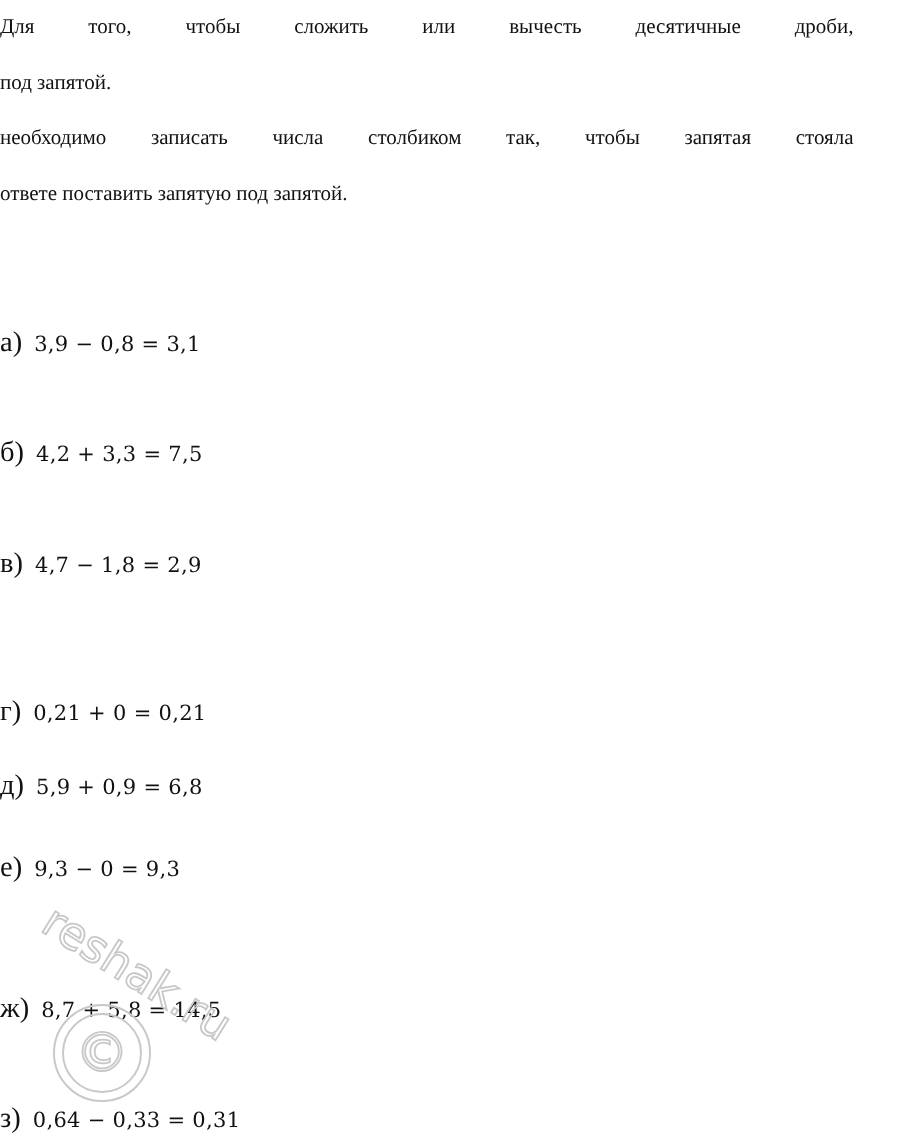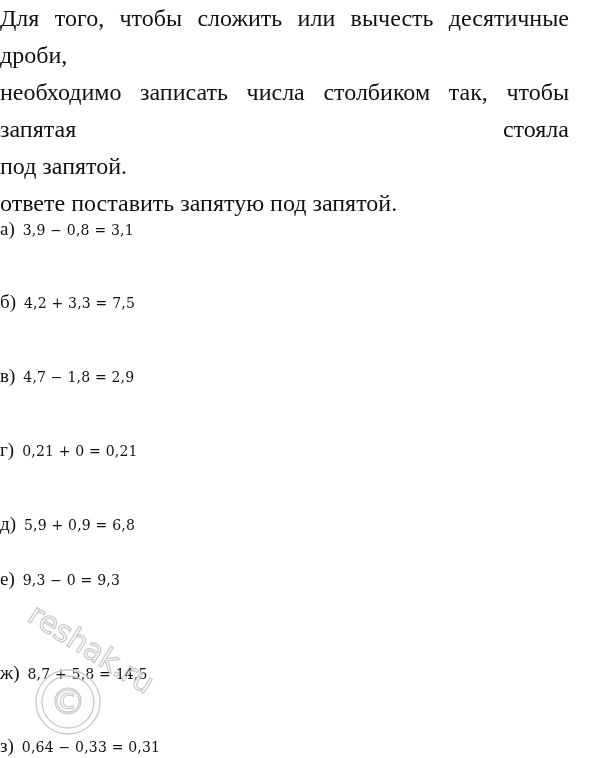--- a/index.html
+++ b/index.html
@@ -2,21 +2,21 @@
 <html><head>
 <meta charset="utf-8">
 <style>
   html, body { margin: 0; padding: 0; background: #ffffff; }
   body {
     width: 602px; height: 758px; overflow: hidden; position: relative;
     font-family: "Liberation Serif", serif; color: #111;
   }
   .intro {
     position: absolute; left: 0; top: 0; width: 569px;
-    font-size: 24px; line-height: 37px;
+    font-size: 14px; line-height: 37px;
   }
   .intro p { margin: 0; text-align: justify; text-align-last: left; }
   .line { display: block; white-space: nowrap; }
   .line.j { text-align: justify; text-align-last: justify; white-space: normal; }
   .eq {
     position: absolute; left: 0; white-space: nowrap;
     font-size: 19px;
   }
   .eq .lbl { font-family: "Liberation Serif", serif; font-size: 19px; }
   .eq .math { font-family: "DejaVu Serif", serif; font-size: 14px; margin-left: 8px; letter-spacing: 0.2px; }
@@ -24,38 +24,38 @@
     position: absolute; left: 18px; top: 590px; width: 150px; height: 160px;
     pointer-events: none;
   }
 </style>
 </head>
 <body>
 
 <div class="intro">
   <p>
     <span class="line j">Для того, чтобы сложить или вычесть десятичные дроби,</span>
+    <span class="line">под запятой.</span>
     <span class="line j">необходимо записать числа столбиком так, чтобы запятая стояла</span>
-    <span class="line">под запятой.</span>
   </p>
   <p>
     <span class="line">ответе поставить запятую под запятой.</span>
   </p>
 </div>
 
 <div class="eq" style="top:218px">
   <span class="lbl">а)</span><span class="math">3,9 − 0,8 = 3,1</span>
 </div>
 <div class="eq" style="top:291px">
   <span class="lbl">б)</span><span class="math">4,2 + 3,3 = 7,5</span>
 </div>
 <div class="eq" style="top:365px">
   <span class="lbl">в)</span><span class="math">4,7 − 1,8 = 2,9</span>
 </div>
-<div class="eq" style="top:439px">
+<div class="eq" style="top:464px">
   <span class="lbl">г)</span><span class="math">0,21 + 0 = 0,21</span>
 </div>
 <div class="eq" style="top:513px">
   <span class="lbl">д)</span><span class="math">5,9 + 0,9 = 6,8</span>
 </div>
 <div class="eq" style="top:568px">
   <span class="lbl">е)</span><span class="math">9,3 − 0 = 9,3</span>
 </div>
 <div class="eq" style="top:662px">
   <span class="lbl">ж)</span><span class="math">8,7 + 5,8 = 14,5</span>

